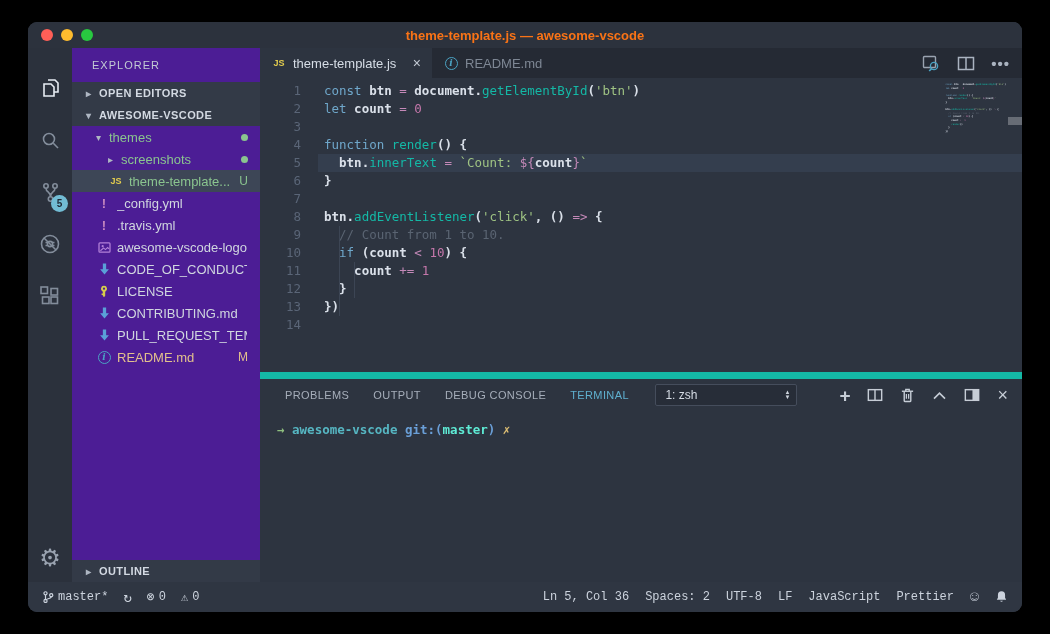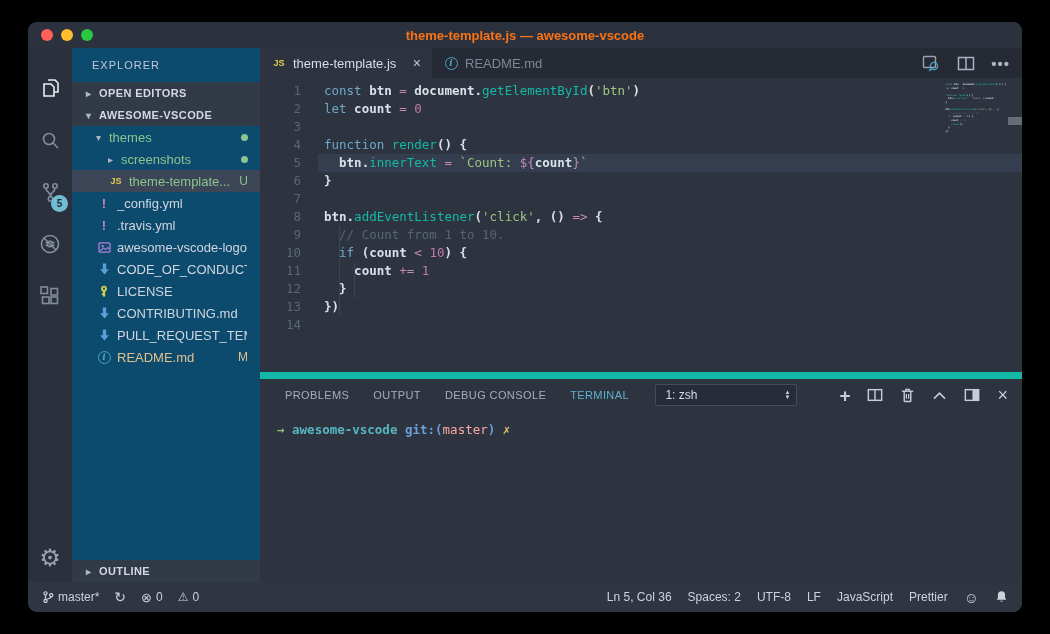--- a/index.html
+++ b/index.html
@@ -24,21 +24,21 @@
   .act-item { width:44px; height:52px; display:flex; align-items:center; justify-content:center;
               position:relative; cursor:pointer; }
   .act-item svg { stroke:#838d9b; fill:none; stroke-width:1.6; }
   .act-item.active svg { stroke:#e8edf3; }
   .act-badge { position:absolute; right:4px; bottom:6px; width:17px; height:17px; border-radius:50%;
                background:#72bcd4; color:#1f2935; font-size:10px; font-weight:bold;
                display:flex; align-items:center; justify-content:center; }
   .act-gear { margin-top:auto; font-size:24px; color:#99a2af; line-height:1; cursor:pointer; }
 
   
-  .sidebar { width:188px; background:#0c4a6e; display:flex; flex-direction:column; min-height:0; }
+  .sidebar { width:188px; background:#4c1d95; display:flex; flex-direction:column; min-height:0; }
   .sb-title { flex:0 0 32px; line-height:34px; padding-left:20px; font-size:11px;
               letter-spacing:1px; color:#c2c9d4; }
   .sect { flex:0 0 22px; display:flex; align-items:center; gap:5px; padding-left:14px;
           font-size:11px; font-weight:bold; color:#d3d9e2; background:#333a47; letter-spacing:.4px; }
   .sect.root { background:#333a47; }
   .chev { color:#aeb6c2; font-size:10px; width:8px; display:inline-block; }
   .tree { }
   .tree-row { height:22px; display:flex; align-items:center; gap:5px; font-size:13px;
               color:#d0d6df; white-space:nowrap; padding-right:8px; cursor:pointer; }
   .tree-row.selected { background:#3d4656; }
@@ -100,27 +100,27 @@
              font-size:6px; color:#cfd5de; }
   .panel-icons { display:flex; align-items:center; gap:17px; margin-left:18px; }
   .panel-icons .pi { cursor:pointer; display:flex; align-items:center; color:#c6cdd6; }
   .pi-plus { font-size:19px; font-weight:bold; line-height:1; }
   .pi-close { font-size:18px; line-height:1; }
   .terminal-body { flex:1; padding:11px 0 0 17px; font-family:"DejaVu Sans Mono", monospace;
                    font-size:12.5px; }
   .t-arrow { color:#8fbf7f; font-weight:bold; }
   .t-host { color:#56b6c2; font-weight:bold; }
   .t-git { color:#6a9fd8; font-weight:bold; }
-  .t-branch { color:#fca5a5; font-weight:normal; }
+  .t-branch { color:#5eead4; font-weight:bold; }
   .t-cross { color:#e0c074; font-weight:bold; }
 
   
   .statusbar { flex:0 0 30px; background:#2f3642; display:flex; align-items:center;
                padding:0 14px; font-size:12px; color:#ccd3dd; }
-  .sb-group { display:flex; align-items:center; gap:15px; }
+  .sb-group { display:flex; align-items:center; gap:15px;font-family:Liberation Mono, monospace; }
   .sb-group.right { margin-left:auto; gap:16px; }
   .sb-item { display:flex; align-items:center; gap:4px; cursor:pointer; }
   .si-sync { font-size:14px; } .si-err { font-size:13px; } .si-warn { font-size:12px; }
   .si-smiley { font-size:15px; }
 </style>
 </head>
 <body>
 
 <div class="window">
 

